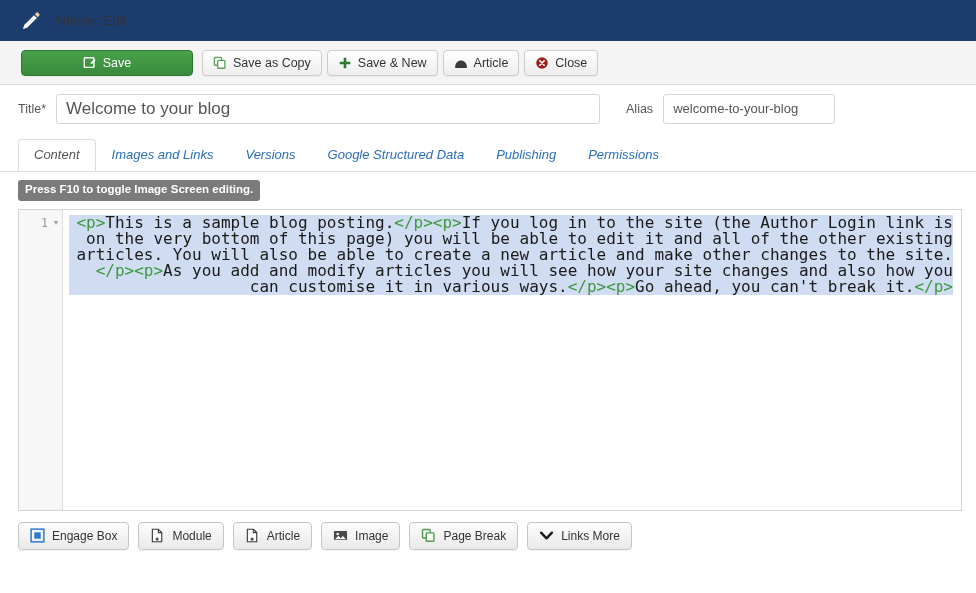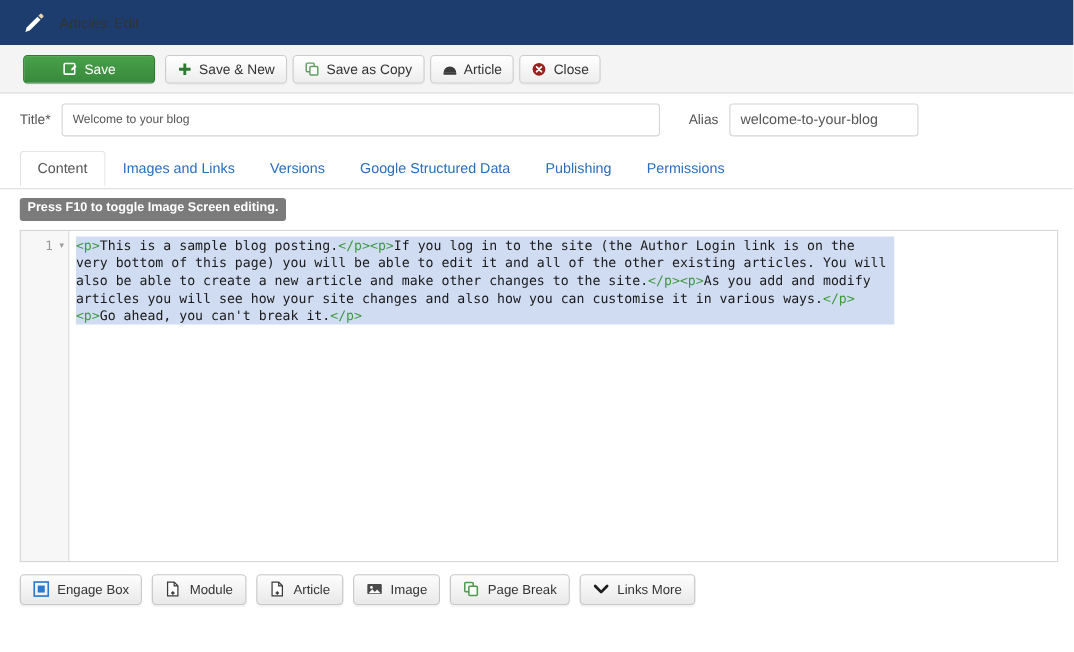--- a/index.html
+++ b/index.html
@@ -66,21 +66,21 @@
     justify-content: center;
     margin-right: 6px;
     width: 14px;
     height: 14px;
     flex: 0 0 auto;
   }
   .tb-btn.primary {
     background: linear-gradient(to bottom, #48a14a 0%, #3f9442 55%, #388a3c 100%);
     border-color: #2f7a33;
     color: #ffffff;
-    width: 120px;
+    width: 172px;
     padding: 0;
     margin-right: 9px;
     font-weight: normal;
   }
 
   
   #fields-row {
     display: flex;
     align-items: center;
     height: 47px;
@@ -100,42 +100,43 @@
     background: #ffffff;
     height: 30px;
     box-sizing: border-box;
     padding: 0 9px;
     color: #555555;
     font-family: "Liberation Sans", sans-serif;
     outline: none;
   }
   #title-input {
     width: 544px;
-    font-size: 11px;
+    font-size: 17px;
   }
   #alias-spacer { flex: 0 0 26px; }
   #alias-input {
     width: 172px;
     font-size: 13px;
   }
 
   
   #tabs-wrap {
     position: relative;
     height: 35px;
     margin-top: 5px;
     padding-left: 18px;
     box-sizing: border-box;
   }
   #tabs {
     display: flex;
-    align-items: flex-start;
+    align-items: center;
     height: 34px;
     position: relative;
     z-index: 2;
+    font-style: italic;
   }
   #tabs-underline {
     position: absolute;
     left: 0;
     right: 0;
     bottom: 0;
     height: 1px;
     background: #dddddd;
     z-index: 1;
   }
@@ -220,27 +221,28 @@
   }
   #code-area {
     flex: 1 1 auto;
     padding: 5px 0 0 6px;
     box-sizing: border-box;
     position: relative;
   }
   #code-line {
     background: #cfdcf2;
     font-family: "DejaVu Sans Mono", monospace;
-    font-size: 12px;
+    font-size: 16px;
     line-height: 16px;
     color: #1a1a1a;
     white-space: pre-wrap;
     word-break: normal;
-    width: 744px;
+    width: 884px;
     letter-spacing: 0px;
+    text-align: right;
   }
   .tag { color: #3e9a3e; }
 
   
   #editor-buttons {
     display: flex;
     align-items: center;
     margin: 11px 0 0 18px;
   }
   .eb-btn {
@@ -295,34 +297,34 @@
         <path d="M9.2 7.2l3.6-3.6 1.6 1.6-3.6 3.6-2 .4z" fill="#ffffff"></path>
       </svg>
     </span>
     <span>Save</span>
   </div>
 
 
   <div class="tb-btn">
     <span class="tb-ico">
       <svg viewBox="0 0 16 16" width="14" height="14">
-        <path d="M8 2v12M2 8h12" stroke="#2f7a33" stroke-width="3" stroke-linecap="butt"></path>
-      </svg>
-    </span>
-    <span>Save &amp; New</span>
+        <rect x="1.6" y="1.6" width="8.2" height="9" rx="1" fill="none" stroke="#5f9e5f" stroke-width="1.5"></rect>
+        <rect x="5.4" y="5" width="8.2" height="9" rx="1" fill="#ffffff" stroke="#5f9e5f" stroke-width="1.5"></rect>
+      </svg>
+    </span>
+    <span>Save as Copy</span>
   </div>
 
   <div class="tb-btn">
     <span class="tb-ico">
       <svg viewBox="0 0 16 16" width="14" height="14">
-        <rect x="1.6" y="1.6" width="8.2" height="9" rx="1" fill="none" stroke="#5f9e5f" stroke-width="1.5"></rect>
-        <rect x="5.4" y="5" width="8.2" height="9" rx="1" fill="#ffffff" stroke="#5f9e5f" stroke-width="1.5"></rect>
-      </svg>
-    </span>
-    <span>Save as Copy</span>
+        <path d="M8 2v12M2 8h12" stroke="#2f7a33" stroke-width="3" stroke-linecap="butt"></path>
+      </svg>
+    </span>
+    <span>Save &amp; New</span>
   </div>
 
   <div class="tb-btn">
     <span class="tb-ico">
       <svg viewBox="0 0 16 16" width="14" height="14">
         <path d="M1.5 11.5c0-3.6 2.9-6.5 6.5-6.5s6.5 2.9 6.5 6.5z" fill="#3b3b3b"></path>
         <rect x="1.3" y="11.2" width="13.4" height="2.4" rx="0.6" fill="#3b3b3b"></rect>
       </svg>
     </span>
     <span>Article</span>

